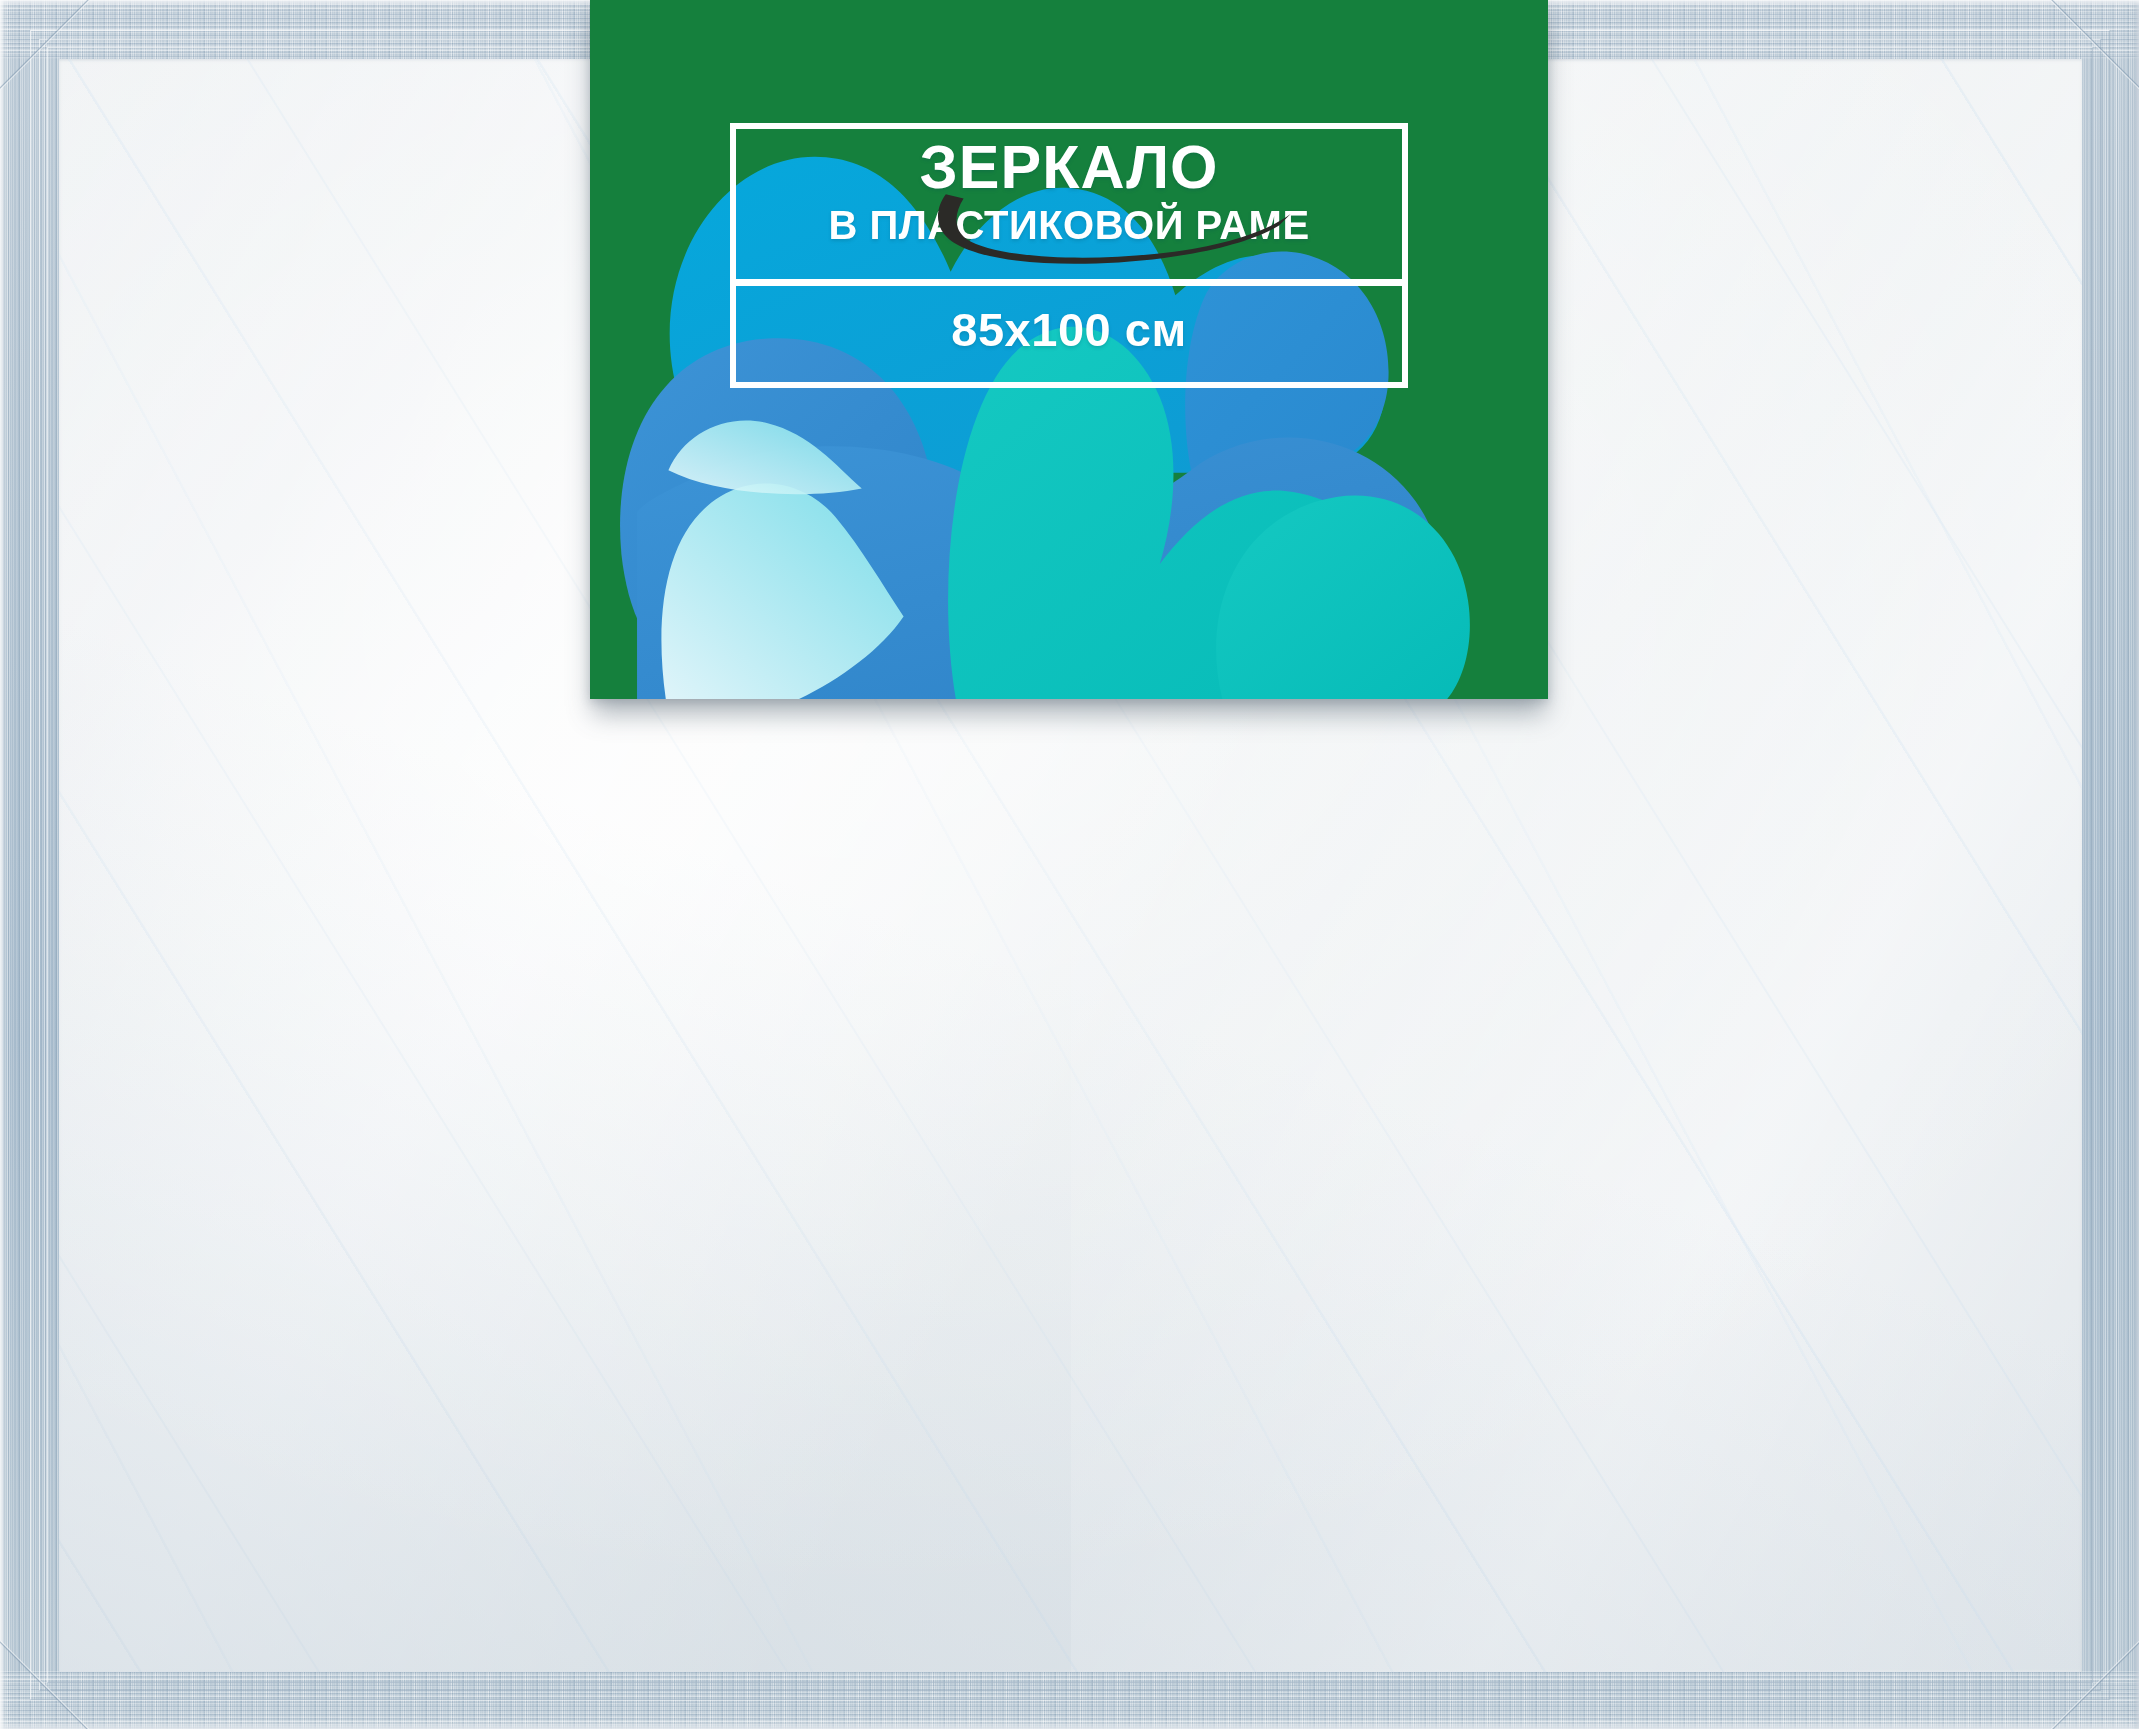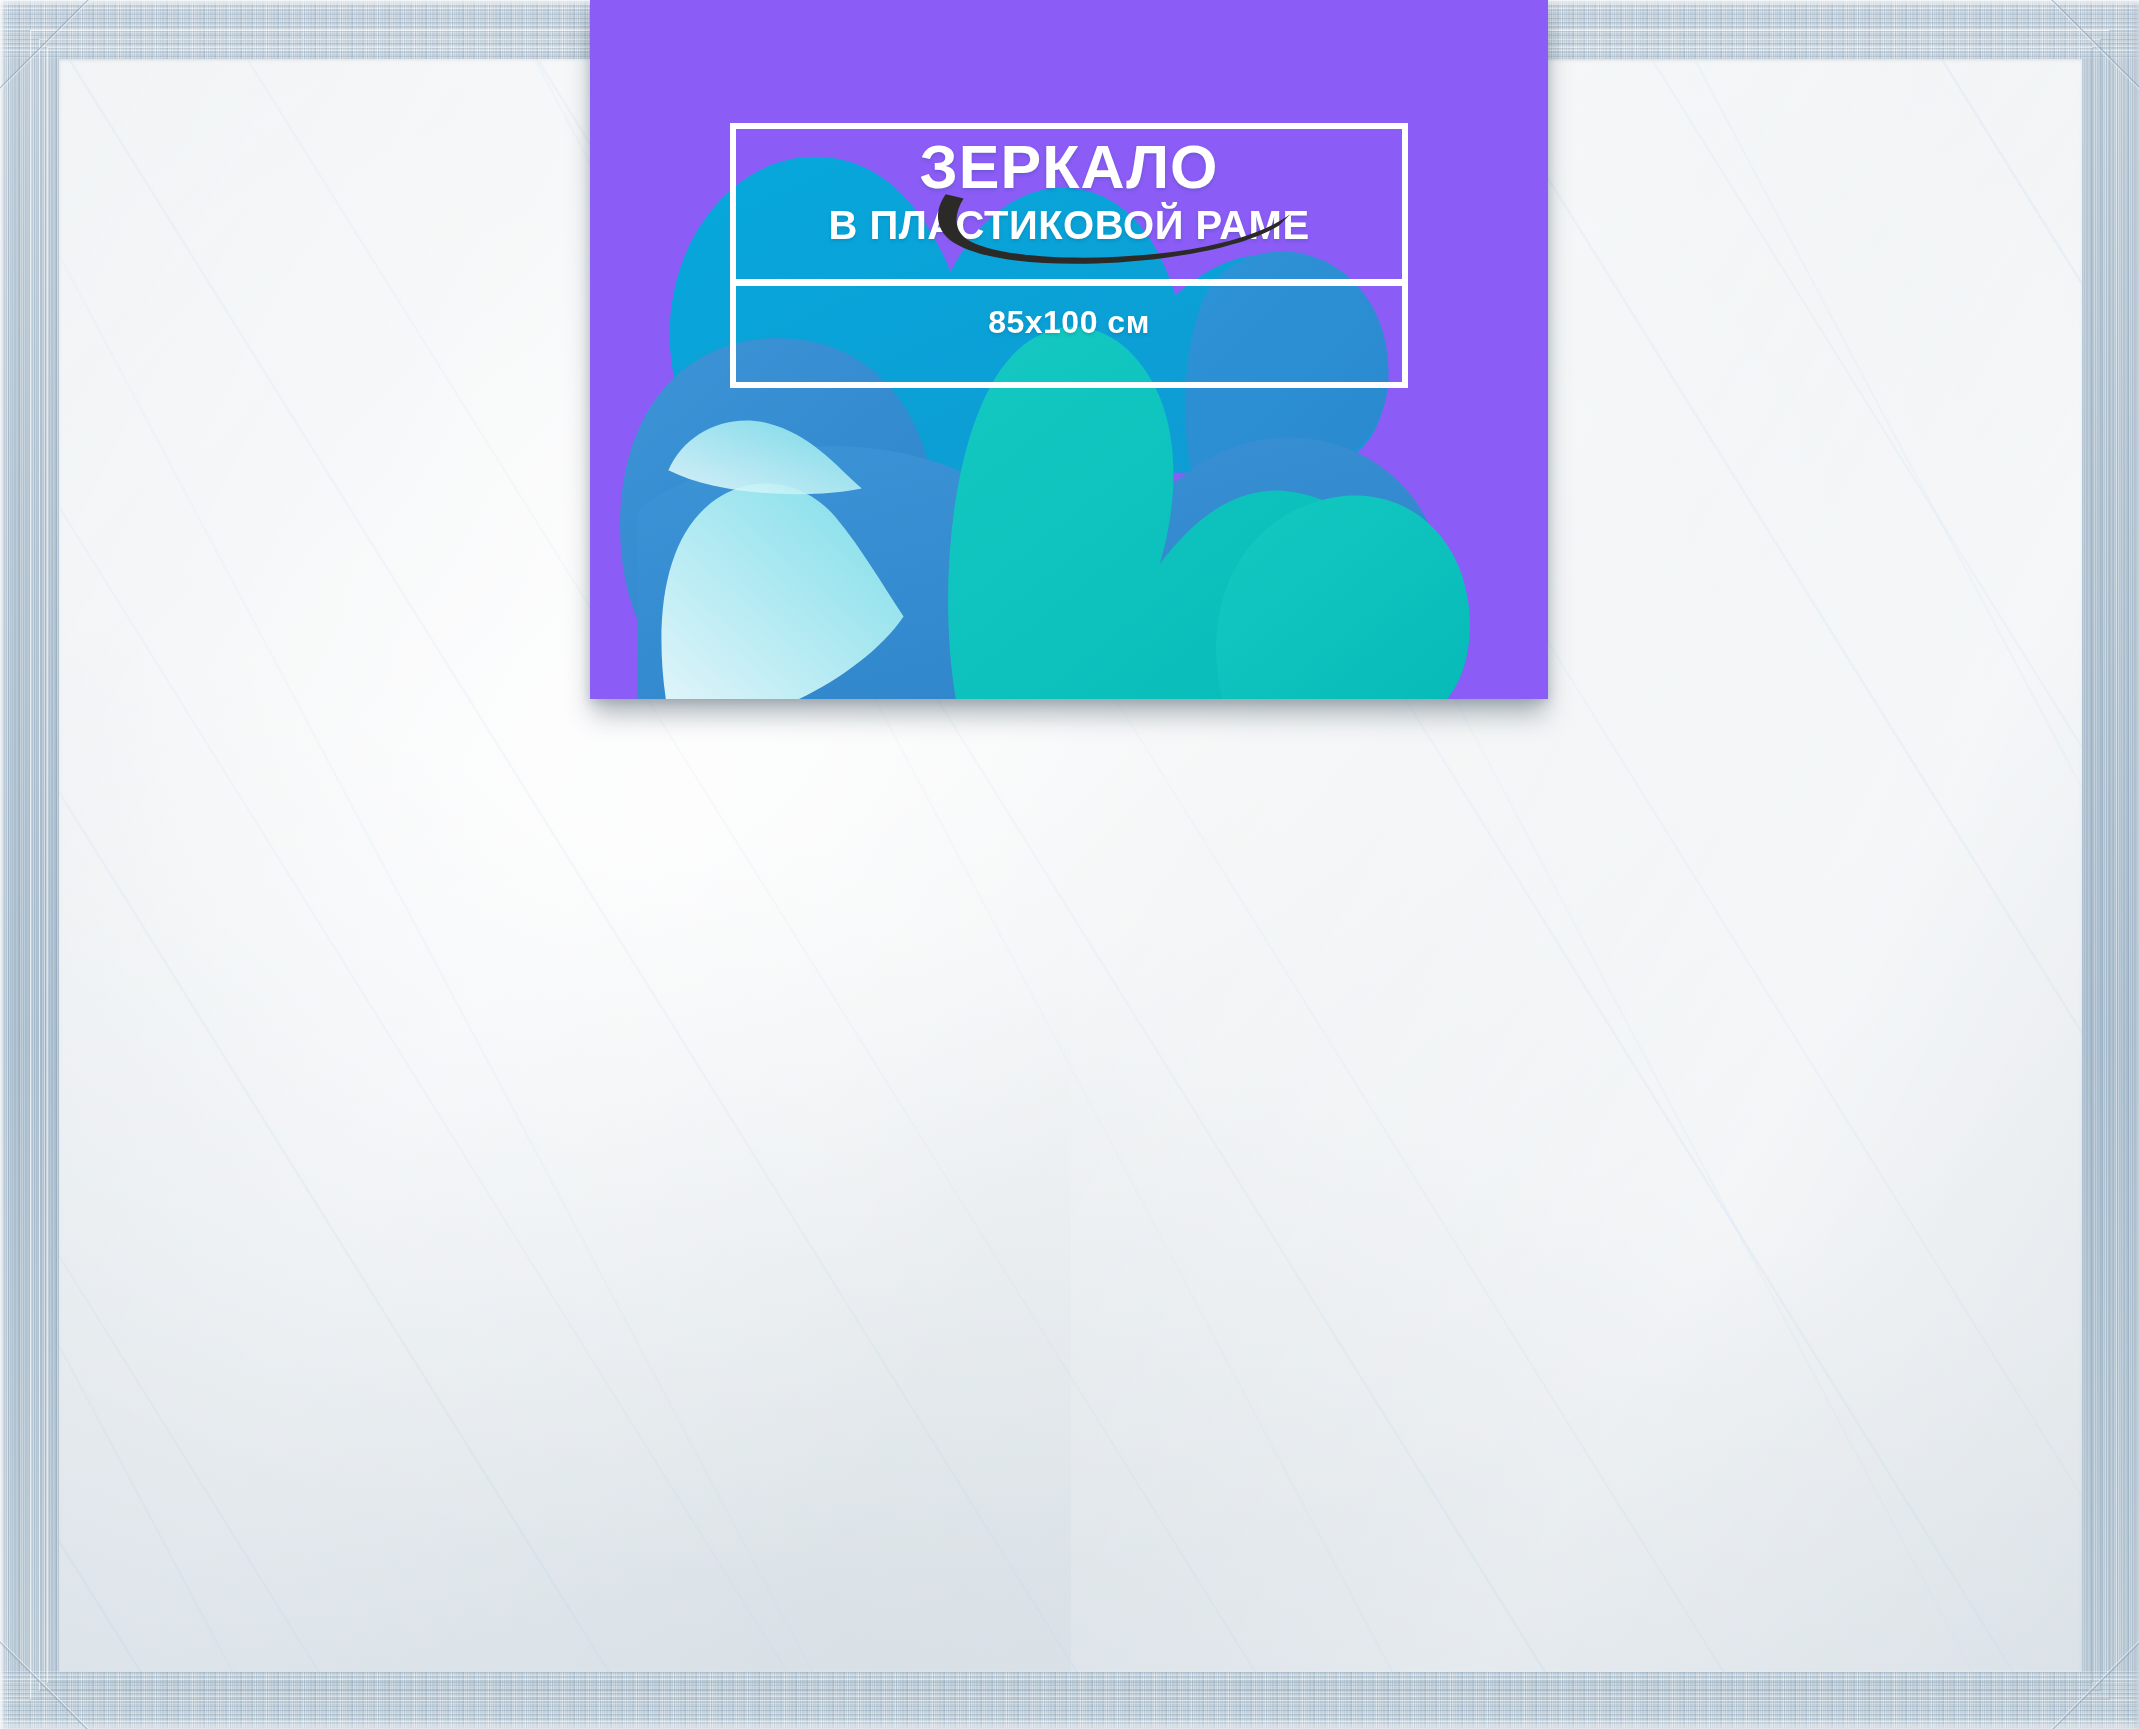--- a/index.html
+++ b/index.html
@@ -94,21 +94,21 @@
                linear-gradient(200deg, rgba(206,216,223,.0) 55%, rgba(196,208,218,.55) 100%);}
 
   
   .card-shadow{
     position:absolute;left:590px;top:0;width:958px;height:699px;
     box-shadow:0 18px 24px -3.1px rgba(70,85,100,.42), 0 4.2px 9.4px rgba(70,85,100,.22);
     pointer-events:none;
   }
   .card{
     position:absolute;left:590px;top:0;width:958px;height:699px;
-    background:#8b5cf6;overflow:hidden;
+    background:#15803d;overflow:hidden;
   }
 
   
   .logo{position:absolute;left:202px;top:57px;width:554px;height:172px;}
   .logo svg{display:block;width:100%;height:100%;}
 
   
   .blobs{position:absolute;left:0;top:0;width:958px;height:699px;}
   .blobs svg{display:block;width:100%;height:100%;}
   .box-wrap{position:absolute;left:0;top:0;width:958px;height:699px;}
@@ -128,21 +128,21 @@
   .t-sub{
     position:absolute;left:140px;top:205px;width:678px;
     text-align:center;color:#fff;font-weight:800;
     font-size:40px;line-height:1.0;letter-spacing:0.5px;
     font-family:"Liberation Sans",sans-serif;
     text-shadow:0 1.6px 3.7px rgba(0,70,90,.20);
   }
   .t-size{
     position:absolute;left:140px;top:306px;width:678px;
     text-align:center;color:#fff;font-weight:800;
-    font-size:32px;line-height:1.0;letter-spacing:0.5px;
+    font-size:47px;line-height:1.0;letter-spacing:0.5px;
     font-family:"Liberation Sans",sans-serif;
     text-shadow:0 1.6px 3.7px rgba(0,70,90,.20);
   }
 </style>
 </head>
 <body>
 
 <div class="stage">
 
   <div class="frame">

